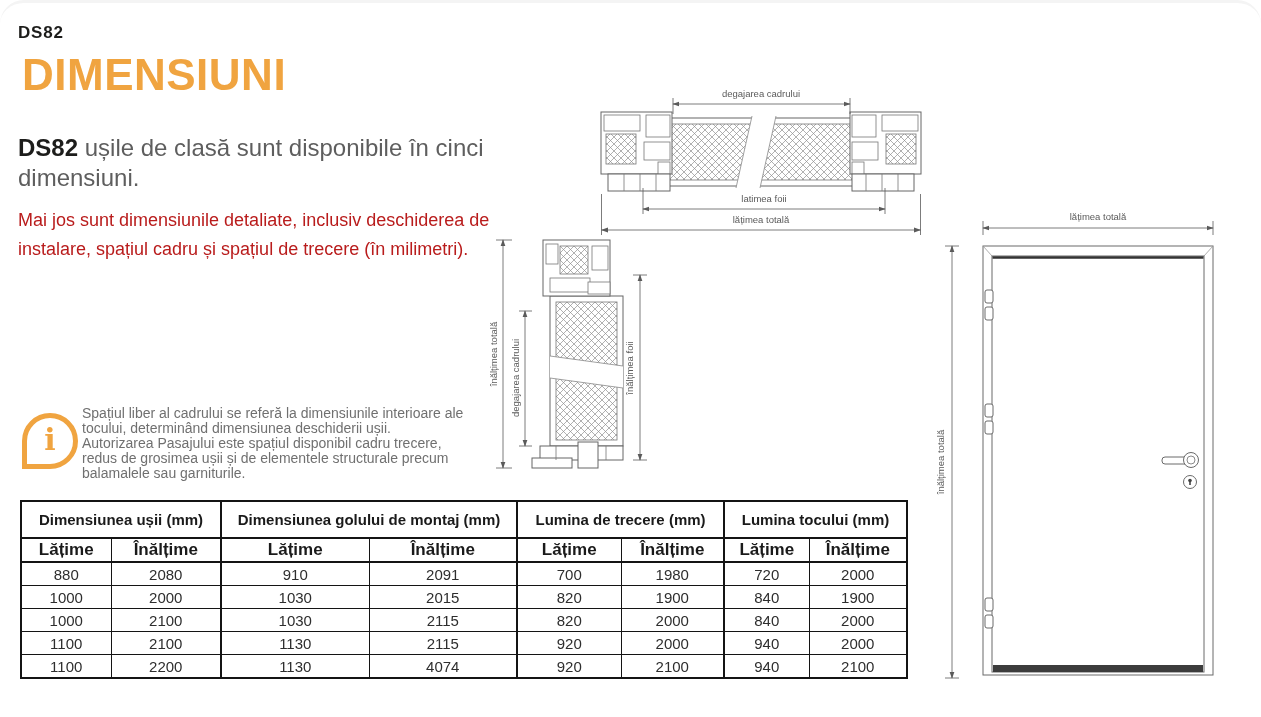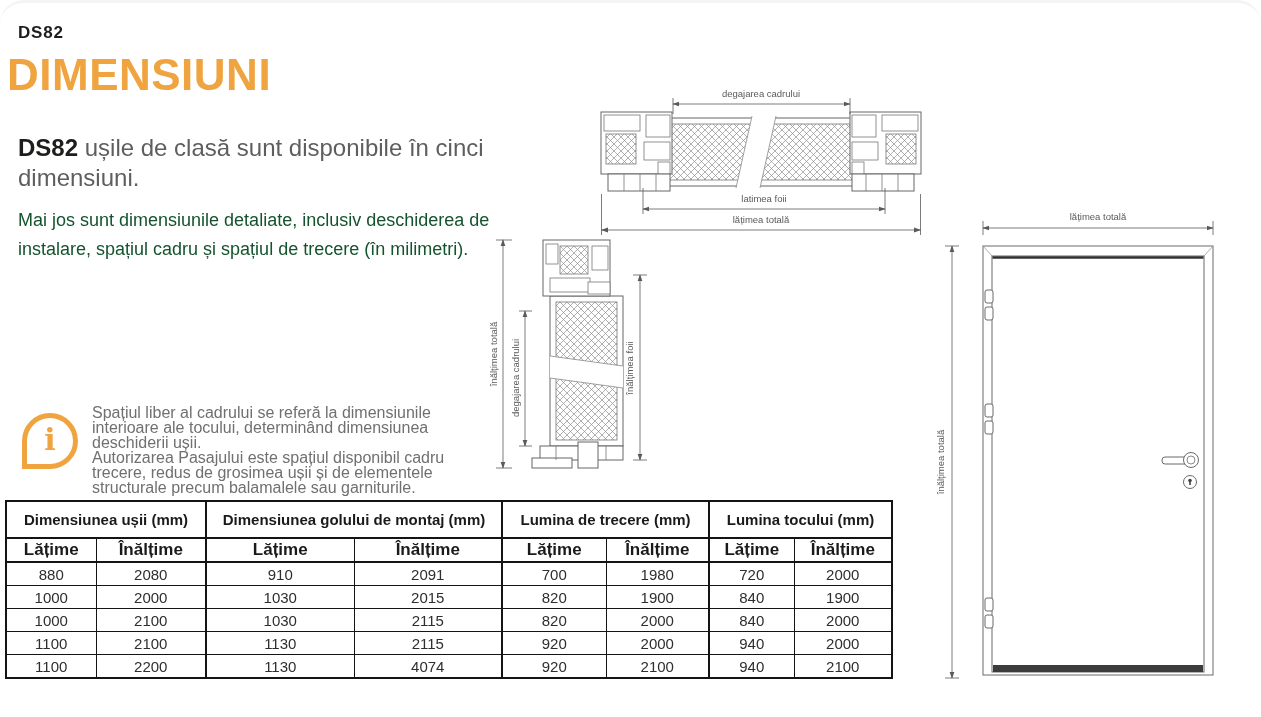--- a/index.html
+++ b/index.html
@@ -1,41 +1,41 @@
 <!DOCTYPE html>
 <html><head>
 <meta charset="utf-8">
 <style>
   html,body{margin:0;padding:0;background:#ffffff;}
   .page{position:relative;width:1261px;height:717px;background:#fff;overflow:hidden;
         font-family:"Liberation Sans",sans-serif;border-top:3px solid #f4f4f4;box-sizing:border-box;border-radius:24px;}
 
   .kicker{position:absolute;left:18px;top:20px;font-size:17px;font-weight:bold;
           letter-spacing:.8px;color:#1d1d1b;}
-  .title{position:absolute;left:7px;top:47px;font-size:44px;font-weight:bold;
+  .title{position:absolute;left:22px;top:47px;font-size:44px;font-weight:bold;
          letter-spacing:.5px;color:#f0a440;}
 
   .intro{position:absolute;left:18px;top:130px;width:478px;font-size:24px;
          line-height:30px;color:#5e5e5e;}
   .intro b{color:#1d1d1b;}
   .body-par{position:absolute;left:18px;top:203px;width:472px;font-size:18px;
-            line-height:28.5px;color:#14532d;}
+            line-height:28.5px;color:#b91c1c;}
 
   .note-icon{position:absolute;left:22px;top:410px;width:46px;height:46px;
              border:5px solid #f0a440;border-radius:50% 50% 50% 0;
              display:flex;align-items:center;justify-content:center;}
   .note-icon span{font-family:"DejaVu Serif",serif;font-weight:bold;font-size:30px;
                   color:#f0a440;line-height:1;margin-top:-2px;}
-  .note-text{position:absolute;left:92px;top:403px;width:382px;font-size:16px;
+  .note-text{position:absolute;left:82px;top:403px;width:382px;font-size:14px;
              line-height:14.9px;color:#707070;}
 
   .svg-abs{position:absolute;}
   .dimtxt{font-family:"Liberation Sans",sans-serif;font-size:9.5px;fill:#5a5a5a;}
 
-  table.dim-table{position:absolute;left:5px;top:497px;width:886px;
+  table.dim-table{position:absolute;left:20px;top:497px;width:886px;
                   border-collapse:collapse;table-layout:fixed;background:#fff;
                   font-family:"Liberation Sans",sans-serif;color:#1a1a1a;}
   .dim-table th,.dim-table td{border:1px solid #141414;text-align:center;
                               padding:0;overflow:hidden;white-space:nowrap;}
   .dim-table{border:2px solid #141414;}
   .dim-table .grp{height:35px;font-size:15px;font-weight:bold;border-bottom-width:2px;}
   .dim-table .sub{height:22px;font-size:17px;font-weight:bold;border-bottom-width:2px;}
   .dim-table td{height:22px;font-size:15px;color:#2e2e2e;}
   .dim-table .gs{border-left-width:2px;}
 </style>

